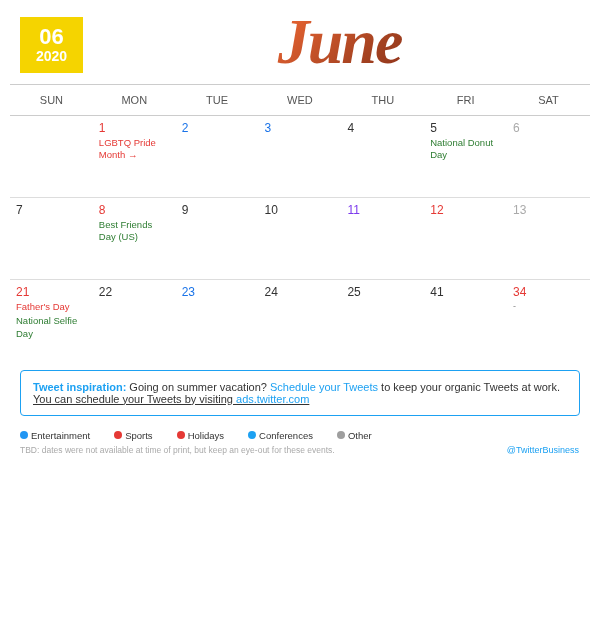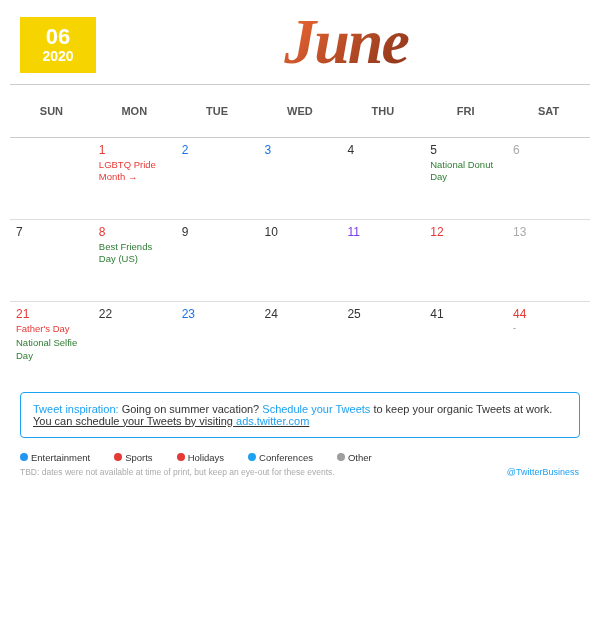--- a/index.html
+++ b/index.html
@@ -15,21 +15,21 @@
     
     .header {
       display: flex;
       align-items: center;
       padding: 10px 20px 5px 20px;
       position: relative;
     }
     .month-badge {
       background: #f5d400;
       color: #fff;
-      width: 76px;
+      width: 63px;
       height: 56px;
       display: flex;
       flex-direction: column;
       align-items: center;
       justify-content: center;
       font-weight: bold;
       line-height: 1.1;
       flex-shrink: 0;
     }
     .month-badge .month-num {
@@ -56,23 +56,23 @@
 
     
     .calendar {
       width: 100%;
       border-collapse: collapse;
       margin: 0;
     }
     .calendar thead th {
       text-align: center;
       font-size: 11px;
-      font-weight: bold;
+      font-weight: normal;
       color: #555;
-      padding: 20px 0;
+      padding: 9px 0;
       border-top: 1px solid #ccc;
       border-bottom: 1px solid #ccc;
       width: calc(100% / 7);
     }
     .calendar tbody td {
       vertical-align: top;
       border-top: 1px solid #ddd;
       padding: 5px 6px;
       height: 82px;
       width: calc(100% / 7);
@@ -102,21 +102,21 @@
     .tweet-box {
       margin: 8px 20px;
       border: 1px solid #1da1f2;
       border-radius: 4px;
       padding: 10px 12px;
       font-size: 11px;
       color: #333;
       background: #fff;
     }
     .tweet-box .tweet-inspiration {
-      font-weight: normal;
+      font-weight: bold;
       color: #1da1f2;
     }
     .tweet-box a {
       color: #1da1f2;
       text-decoration: none;
     }
 
     
     .legend {
       display: flex;
@@ -246,21 +246,21 @@
           <td>
             <div class="day-num default">24</div>
           </td>
           <td>
             <div class="day-num default">25</div>
           </td>
           <td>
             <div class="day-num default">41</div>
           </td>
           <td>
-            <div class="day-num red">44</div>
+            <div class="day-num red">34</div>
             <div class="event gray">-</div>
           </td>
         </tr>
       </tbody>
   </table>
 </div>
 
 <div class="tweet-box">
   <div>
     <span class="tweet-inspiration">Tweet inspiration:</span><span> Going on summer vacation? </span><a href="#">Schedule your Tweets</a><span> to keep your organic Tweets at work.</span>

